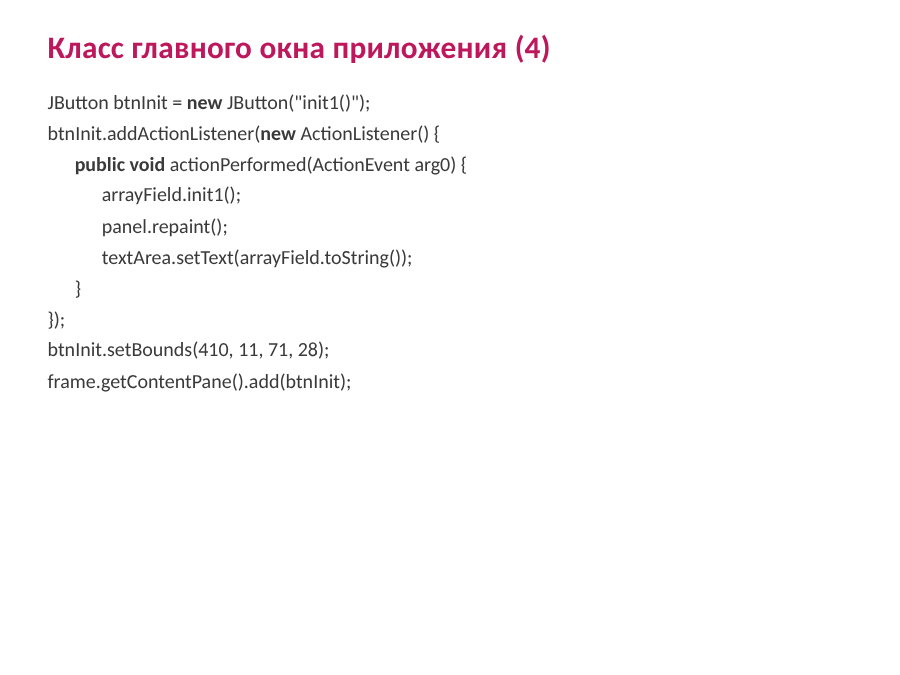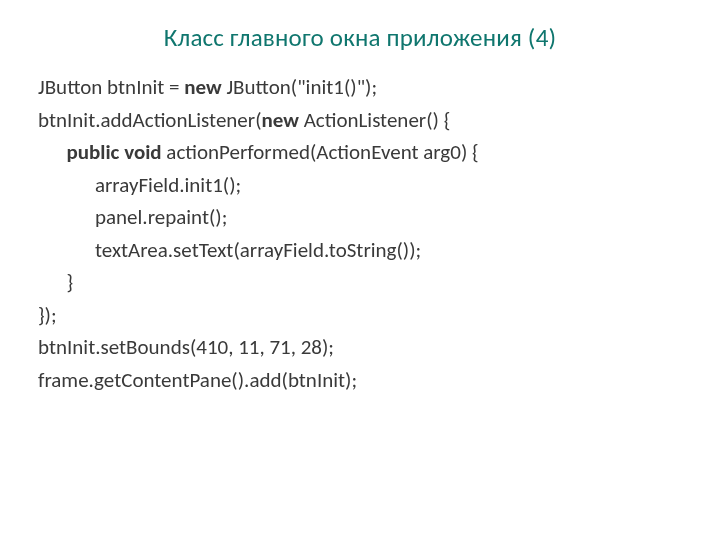--- a/index.html
+++ b/index.html
@@ -11,29 +11,29 @@
     font-family: "Calibri", "Arial", sans-serif;
     color: #000000;
   }
   .slide {
     box-sizing: border-box;
     width: 720px;
     height: 540px;
     padding: 22px 38px 0 38px;
   }
   .title {
-    text-align: center;
-    font-weight: 400;
+    text-align: left;
+    font-weight: 700;
     font-size: 25px;
-    color: #0f766e;
+    color: #be185d;
     margin: 0 0 18px 0;
     letter-spacing: 0.2px;
   }
   .code {
-    font-size: 21px;
+    font-size: 16px;
     line-height: 1.55;
     color: #3a3a3a;
     white-space: pre;
     font-family: "Calibri", "Arial", sans-serif;
   }
   .kw {
     font-weight: 700;
   }
 </style>
 </head>

